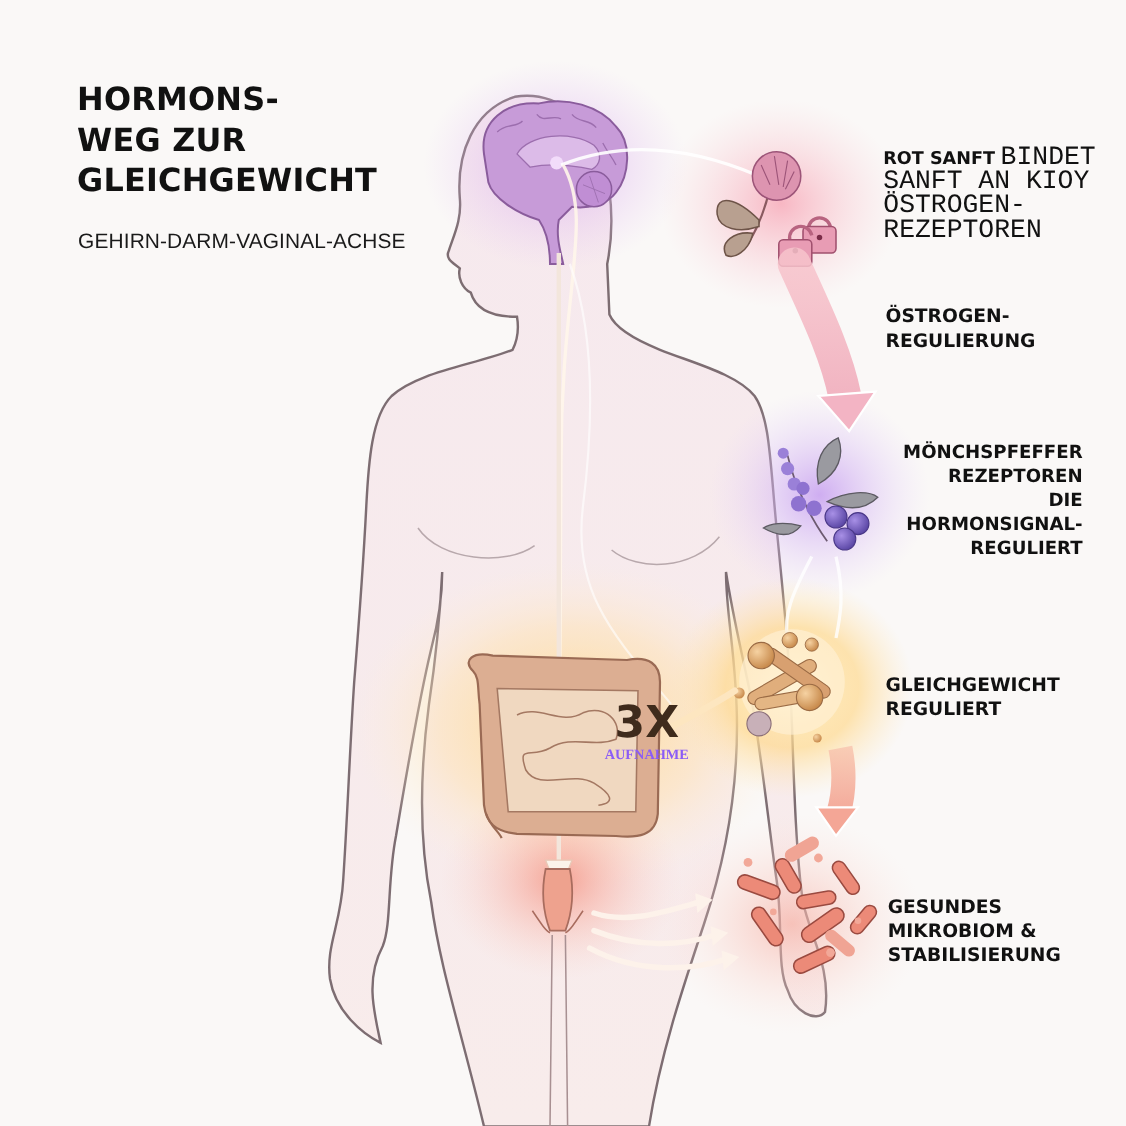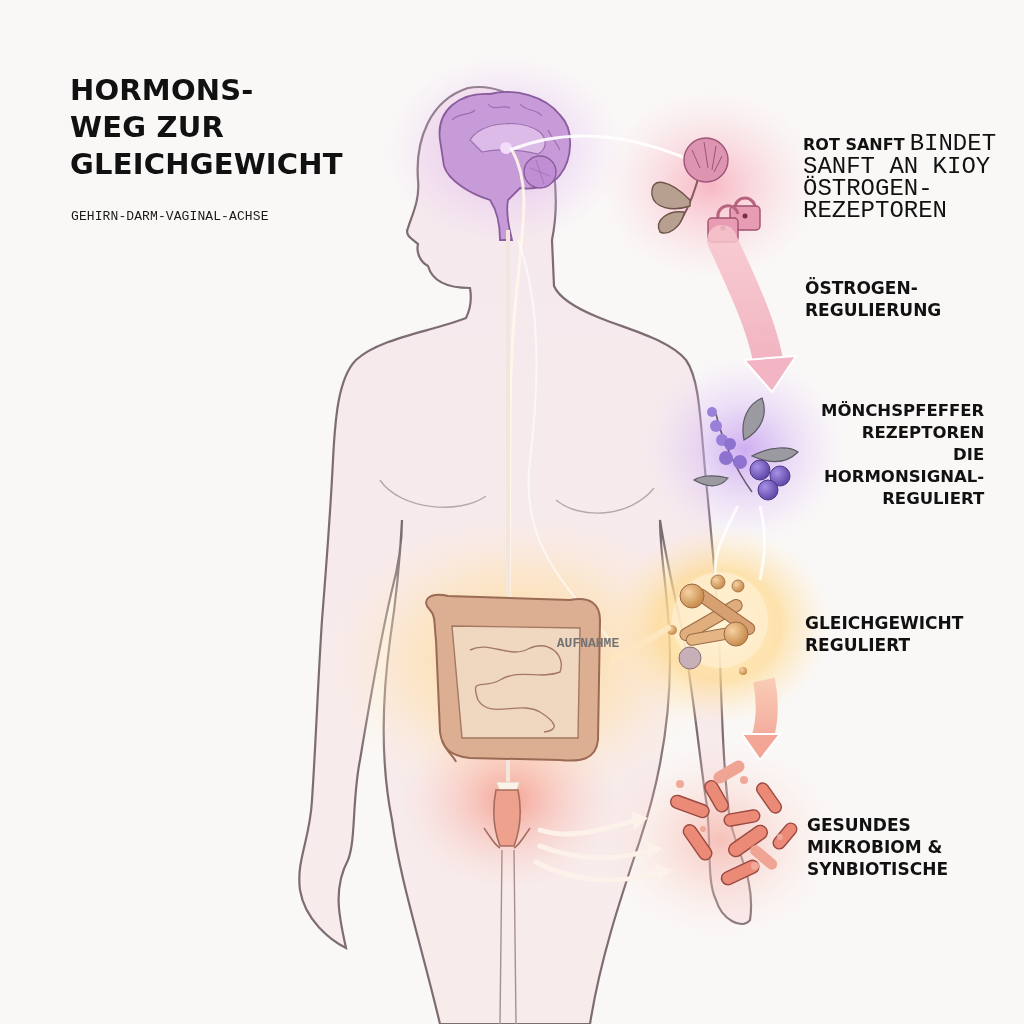--- a/index.html
+++ b/index.html
@@ -9,42 +9,42 @@
     font-family: "Liberation Sans", sans-serif;
   }
   .title {
     position: absolute; left: 70px; top: 72px;
     font-family: "DejaVu Sans", sans-serif;
     font-weight: bold; font-size: 29px; line-height: 37px; color: #111;
     letter-spacing: 0.2px;
   }
   .subtitle {
     position: absolute; left: 71px; top: 209px;
-    font-family: Liberation Mono, monospace;
-    font-size: 13px; color: #1a1a1a; letter-spacing: 0.1px;
+    font-family: Liberation Sans, sans-serif;
+    font-size: 19px; color: #1a1a1a; letter-spacing: 0.1px;
   }
   .label {
     position: absolute;
     font-family: "DejaVu Sans", sans-serif;
     font-size: 17px; line-height: 22px; color: #111;
   }
   .label .reg { font-family: Liberation Mono, monospace; font-weight: normal; font-size: 24px; }
   .bold { font-weight: bold; }
   #illustration { position: absolute; left: 0; top: 0; }
   .badge {
     position: absolute; left: 528px; top: 636px; width: 120px; text-align: center;
     color: #3a2a1e;
   }
   .badge .big {
     font-family: "DejaVu Sans", sans-serif; font-weight: bold; font-size: 40px; line-height: 42px;
     color: #3f2b1c;
   }
   .badge .small {
-    font-family: Liberation Mono, monospace; font-weight: bold; font-size: 13px; line-height: 16px;
-    color: #737373;
+    font-family: Liberation Serif, serif; font-weight: bold; font-size: 13px; line-height: 16px;
+    color: #8b5cf6;
   }
 </style>
 </head>
 <body>
 
 <svg id="illustration" width="1024" height="1024" viewBox="0 0 1024 1024">
   <defs>
     <radialGradient id="gBrain" cx="50%" cy="50%" r="50%">
       <stop offset="0%" stop-color="#d6a8ec" stop-opacity="0.75"></stop>
       <stop offset="100%" stop-color="#e8c8f4" stop-opacity="0"></stop>
@@ -273,18 +273,19 @@
 </div>
 
 <div class="label bold" style="left:805px; top:612px;">
   <div>GLEICHGEWICHT</div>
   <div>REGULIERT</div>
 </div>
 
 <div class="label bold" style="left:807px; top:787px;margin-top:27px;">
   <div>GESUNDES</div>
   <div>MIKROBIOM &amp;</div>
-  <div>SYNBIOTISCHE</div>
+  <div>STABILISIERUNG</div>
 </div>
 
 <div class="badge">
+  <div class="big">3X</div>
   <div class="small">AUFNAHME</div>
 </div>
 
 </body></html>

